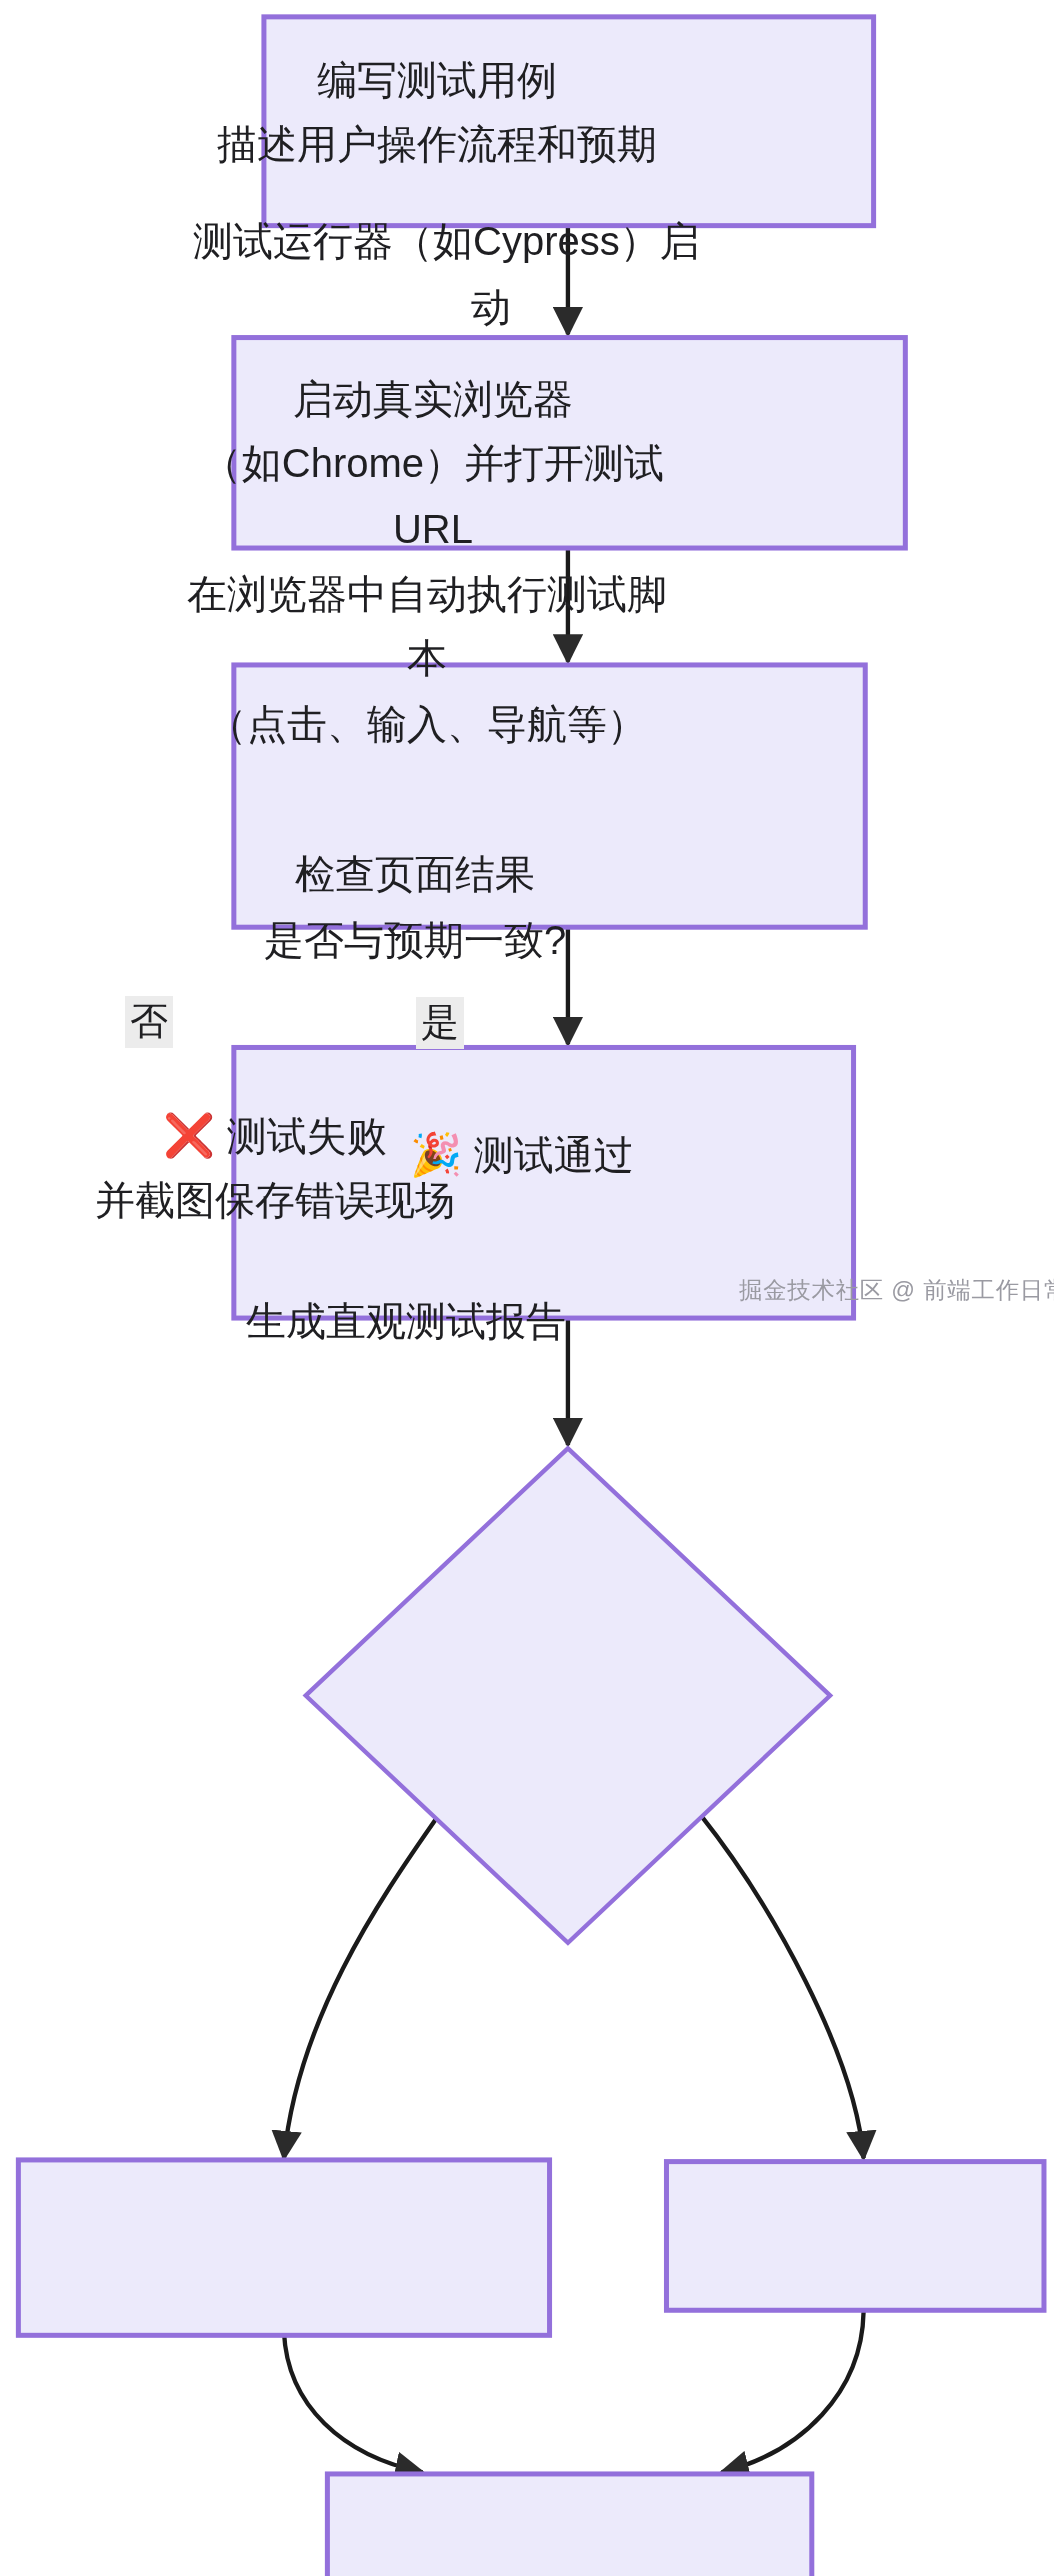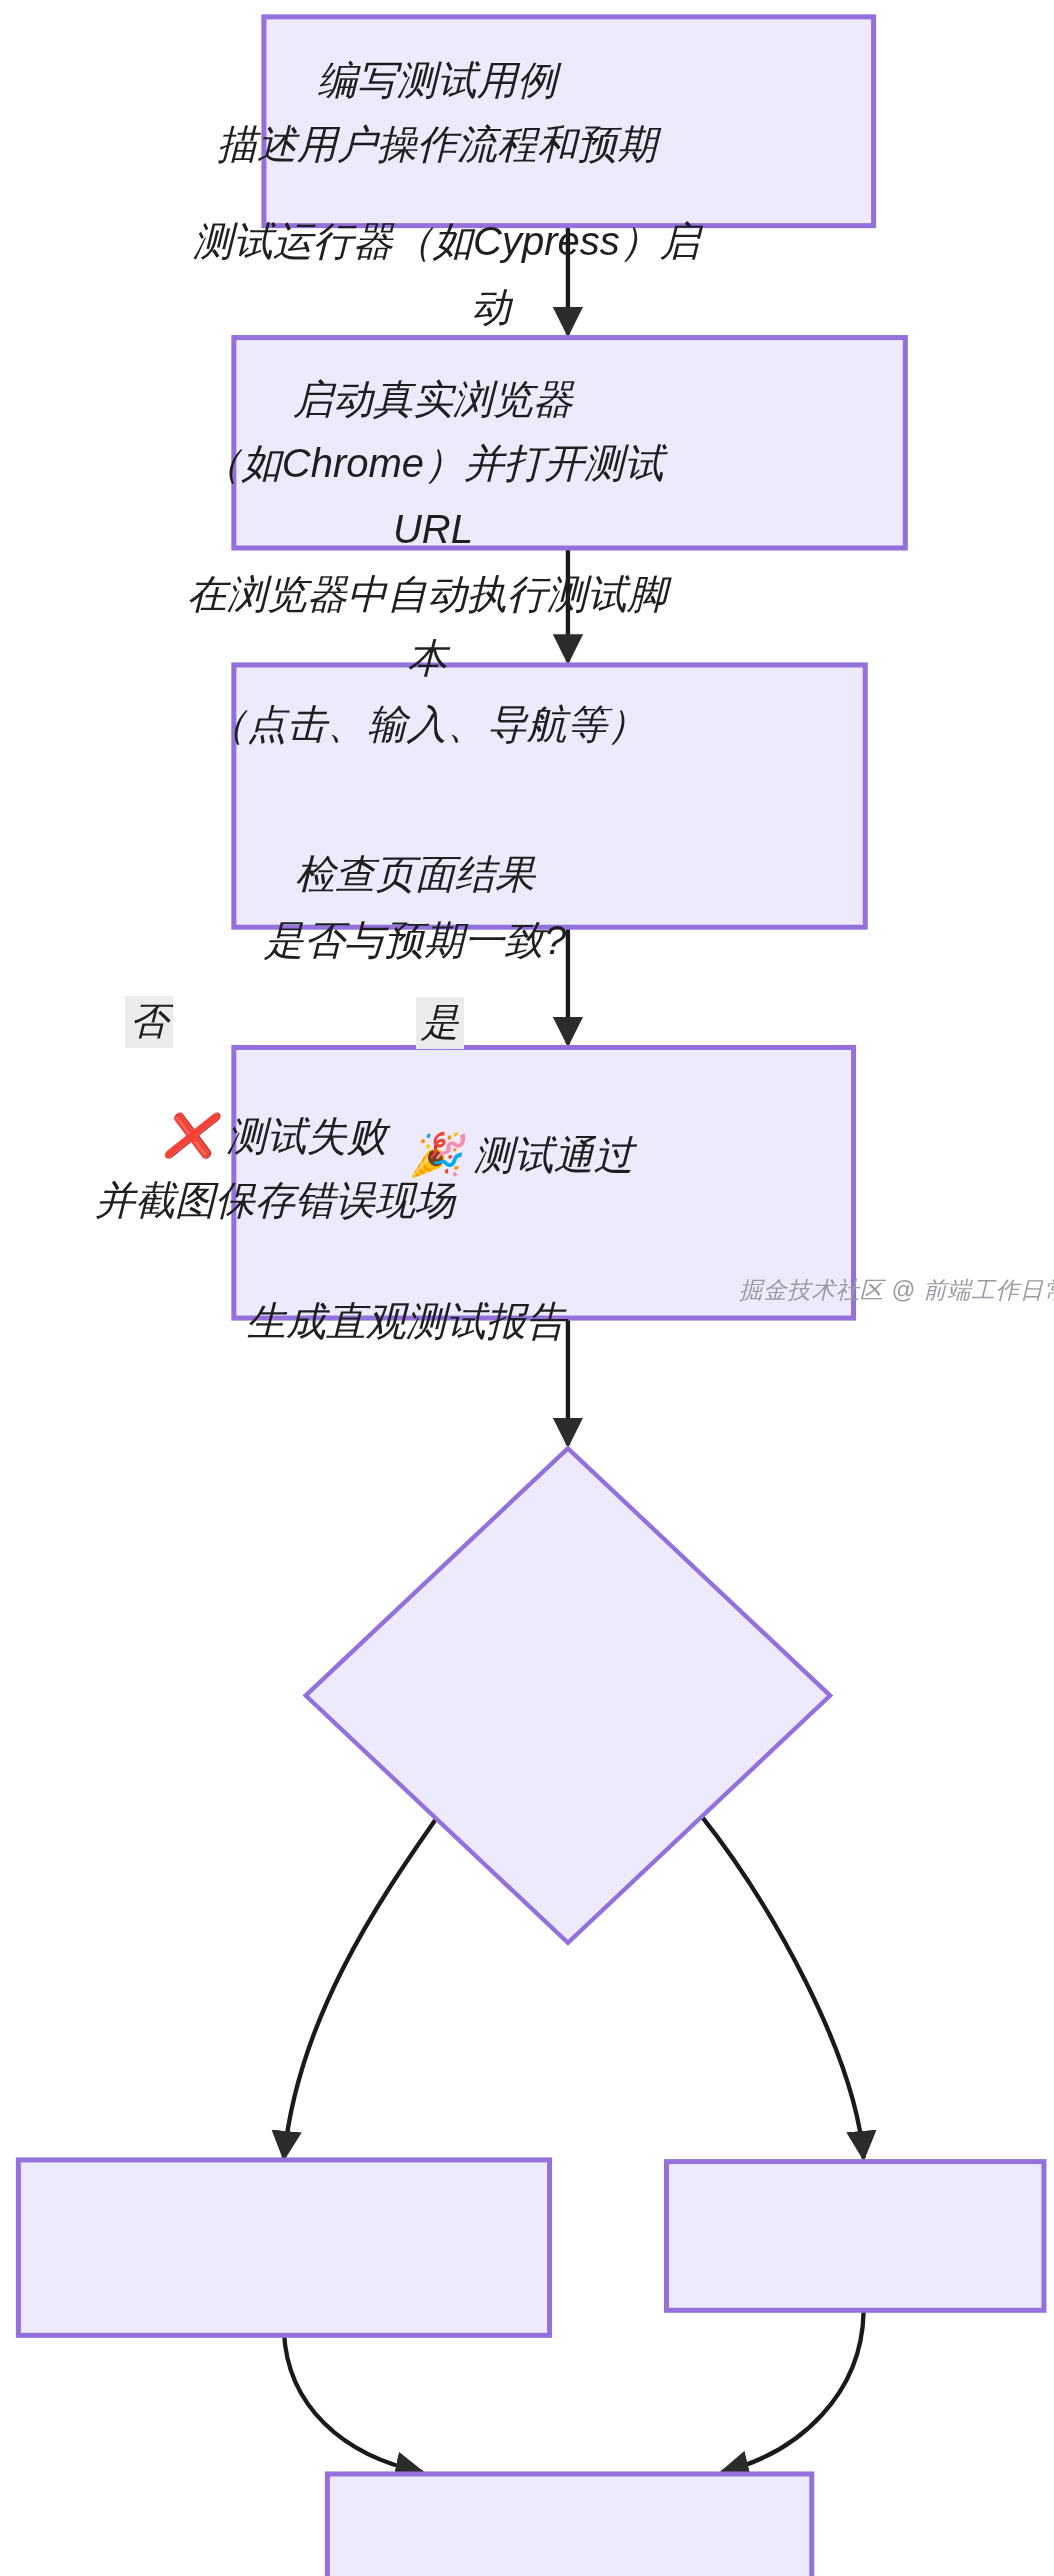--- a/index.html
+++ b/index.html
@@ -10,21 +10,20 @@
   body {
     width: 1054px; height: 2576px;
     font-family: "Liberation Sans", "DejaVu Sans", sans-serif;
     overflow: hidden;
     position: relative;
   }
   #flow-root {
     position: relative;
     width: 1000px;
     height: 2576px;
-    font-style: italic;
   }
   #flow-svg {
     position: absolute;
     top: 0; left: 0;
     width: 1054px;
     height: 2576px;
   }
   .node-label {
     position: absolute;
     display: flex;

